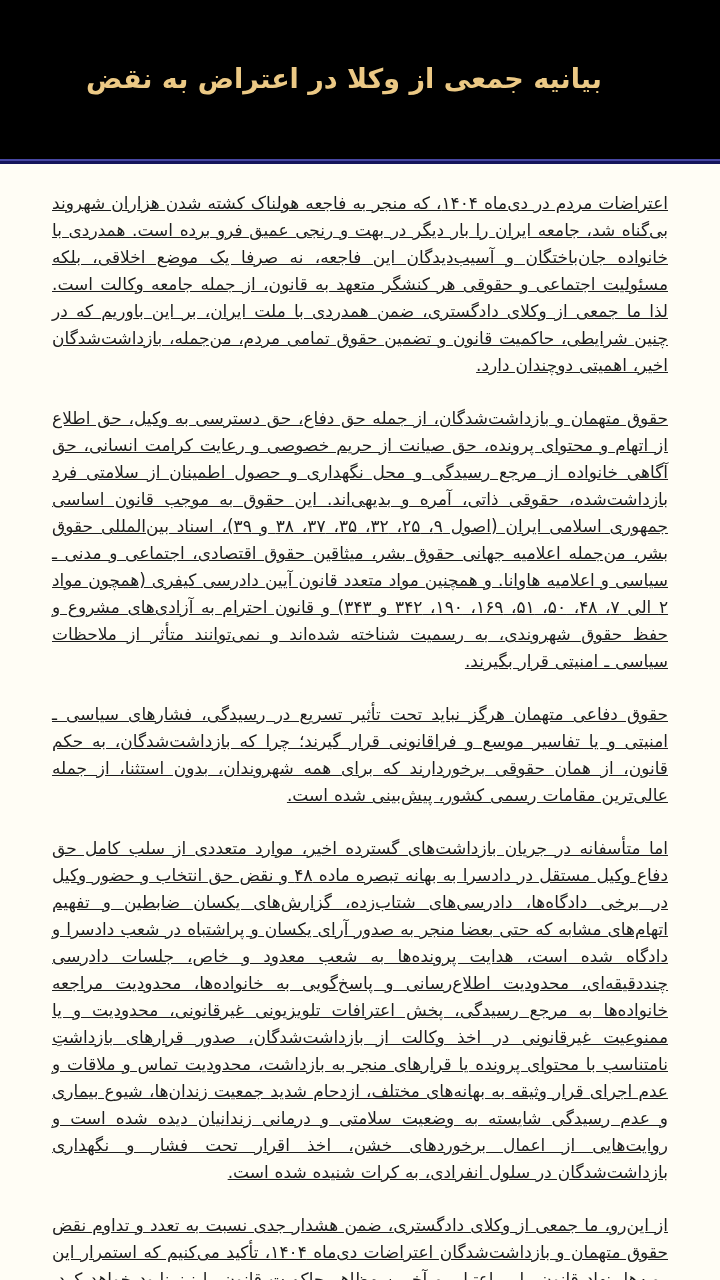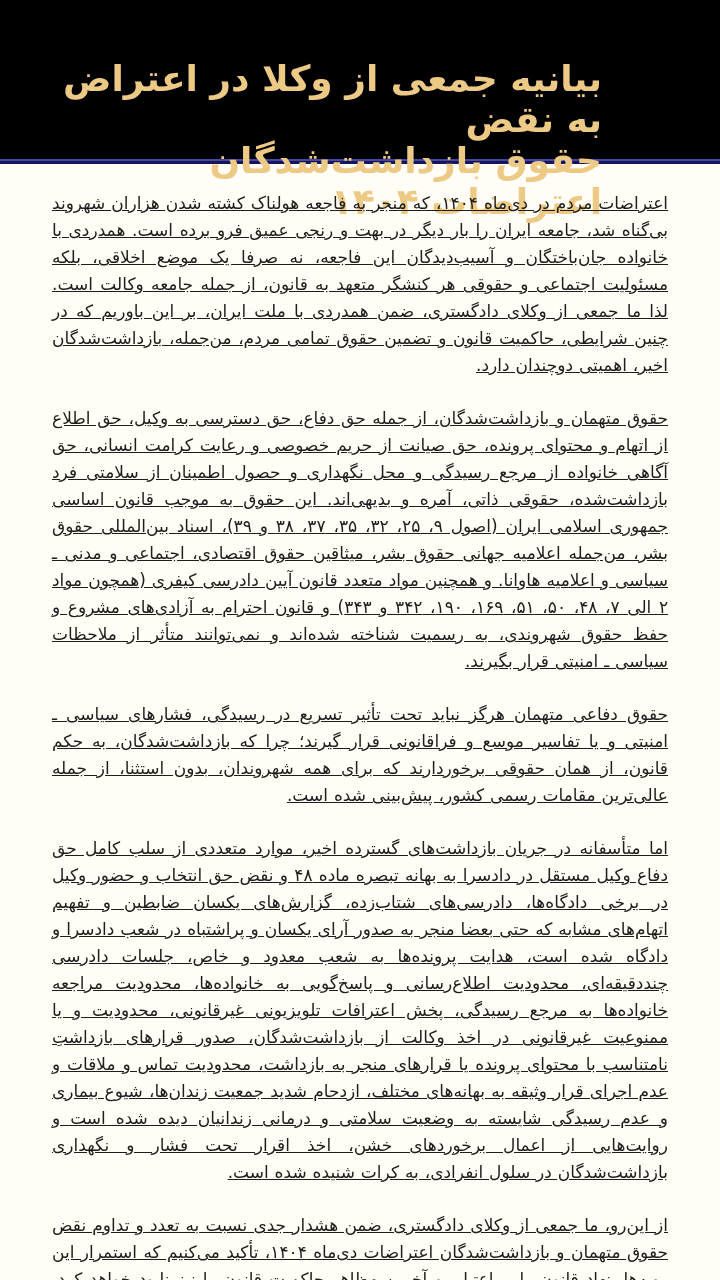--- a/index.html
+++ b/index.html
@@ -15,21 +15,21 @@
   }
   .header {
     background: #000000;
     height: 159px;
     padding-top: 58px;
     padding-right: 118px;
     padding-left: 40px;
   }
   .title {
     color: #ecc985;
-    font-size: 36px;
+    font-size: 27px;
     font-weight: bold;
     line-height: 41px;
     text-align: right;
     direction: rtl;
   }
   .title .title-line { display: block; }
   .divider {
     height: 5px;
     background: #15155a;
     border-top: 2px solid #4747a3;
@@ -49,21 +49,20 @@
   }
 </style>
 </head>
 <body>
 
 <div class="page">
 
   <header class="header">
     <h1 class="title">
       <span class="title-line">بیانیه جمعی از وکلا در اعتراض به نقض</span>
-      <span class="title-line">حقوق بازداشت‌شدگان اعتراضات ۱۴۰۴</span>
     </h1>
   </header>
 
   <div class="divider"></div>
 
   <main class="body">
     <p>اعتراضات مردم در دی‌ماه ۱۴۰۴، که منجر به فاجعه هولناک کشته شدن هزاران شهروند بی‌گناه شد، جامعه ایران را بار دیگر در بهت و رنجی عمیق فرو برده است. همدردی با خانواده جان‌باختگان و آسیب‌دیدگان این فاجعه، نه صرفا یک موضع اخلاقی، بلکه مسئولیت اجتماعی و حقوقی هر کنشگر متعهد به قانون، از جمله جامعه وکالت است. لذا ما جمعی از وکلای دادگستری، ضمن همدردی با ملت ایران، بر این باوریم که در چنین شرایطی، حاکمیت قانون و تضمین حقوق تمامی مردم، من‌جمله، بازداشت‌شدگان اخیر، اهمیتی دوچندان دارد.</p>
     <p>حقوق متهمان و بازداشت‌شدگان، از جمله حق دفاع، حق دسترسی به وکیل، حق اطلاع از اتهام و محتوای پرونده، حق صیانت از حریم خصوصی و رعایت کرامت انسانی، حق آگاهی خانواده از مرجع رسیدگی و محل نگهداری و حصول اطمینان از سلامتی فرد بازداشت‌شده، حقوقی ذاتی، آمره و بدیهی‌اند. این حقوق به موجب قانون اساسی جمهوری اسلامی ایران (اصول ۹، ۲۵، ۳۲، ۳۵، ۳۷، ۳۸ و ۳۹)، اسناد بین‌المللی حقوق بشر، من‌جمله اعلامیه جهانی حقوق بشر، میثاقین حقوق اقتصادی، اجتماعی و مدنی ـ سیاسی و اعلامیه هاوانا. و همچنین مواد متعدد قانون آیین دادرسی کیفری (همچون مواد ۲ الی ۷، ۴۸، ۵۰، ۵۱، ۱۶۹، ۱۹۰، ۳۴۲ و ۳۴۳) و قانون احترام به آزادی‌های مشروع و حفظ حقوق شهروندی، به رسمیت شناخته شده‌اند و نمی‌توانند متأثر از ملاحظات سیاسی ـ امنیتی قرار بگیرند.</p>
     <p>حقوق دفاعی متهمان هرگز نباید تحت تأثیر تسریع در رسیدگی، فشارهای سیاسی ـ امنیتی و یا تفاسیر موسع و فراقانونی قرار گیرند؛ چرا که بازداشت‌شدگان، به حکم قانون، از همان حقوقی برخوردارند که برای همه شهروندان، بدون استثنا، از جمله عالی‌ترین مقامات رسمی کشور، پیش‌بینی شده است.</p>
     <p>اما متأسفانه در جریان بازداشت‌های گسترده اخیر، موارد متعددی از سلب کامل حق دفاع وکیل مستقل در دادسرا به بهانه تبصره ماده ۴۸ و نقض حق انتخاب و حضور وکیل در برخی دادگاه‌ها، دادرسی‌های شتاب‌زده، گزارش‌های یکسان ضابطین و تفهیم اتهام‌های مشابه که حتی بعضا منجر به صدور آرای یکسان و پراشتباه در شعب دادسرا و دادگاه شده است، هدایت پرونده‌ها به شعب معدود و خاص، جلسات دادرسی چنددقیقه‌ای، محدودیت اطلاع‌رسانی و پاسخ‌گویی به خانواده‌ها، محدودیت مراجعه خانواده‌ها به مرجع رسیدگی، پخش اعترافات تلویزیونی غیرقانونی، محدودیت و یا ممنوعیت غیرقانونی در اخذ وکالت از بازداشت‌شدگان، صدور قرارهای بازداشتِ نامتناسب با محتوای پرونده یا قرارهای منجر به بازداشت، محدودیت تماس و ملاقات و عدم اجرای قرار وثیقه به بهانه‌های مختلف، ازدحام شدید جمعیت زندان‌ها، شیوع بیماری و عدم رسیدگی شایسته به وضعیت سلامتی و درمانی زندانیان دیده شده است و روایت‌هایی از اعمال برخوردهای خشن، اخذ اقرار تحت فشار و نگهداری بازداشت‌شدگان در سلول انفرادی، به کرات شنیده شده است.</p>

